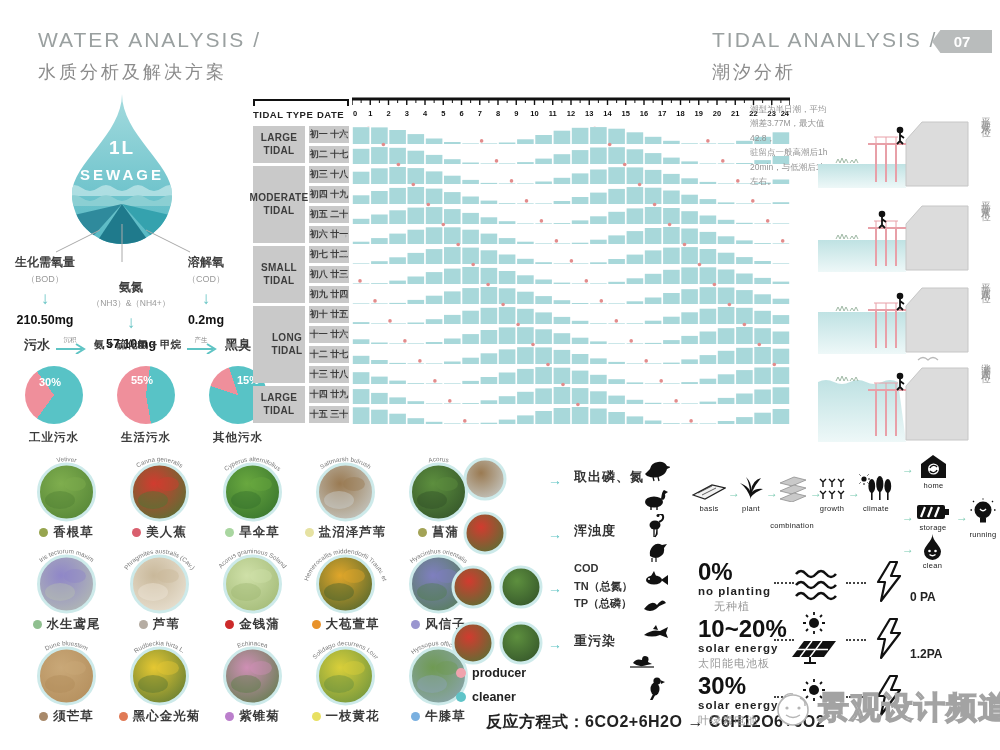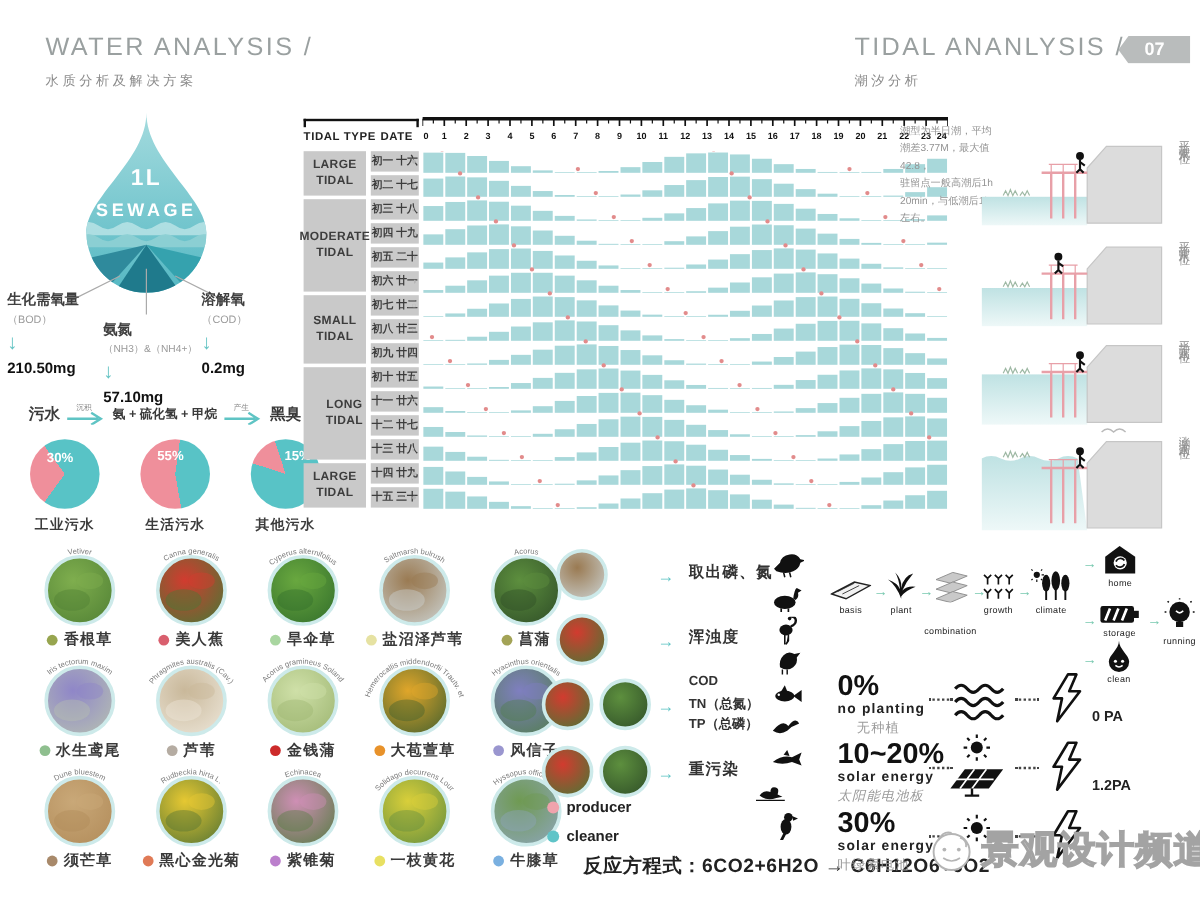--- a/index.html
+++ b/index.html
@@ -1,23 +1,23 @@
 <!DOCTYPE html>
 <html><head>
 <meta charset="utf-8">
 <style>
   html,body{margin:0;padding:0;background:#eee;}
   #canvas{position:relative;width:1000px;height:750px;background:#ffffff;overflow:hidden;
           font-family:"Liberation Sans","DejaVu Sans",sans-serif;color:#333;}
   .abs{position:absolute;}
   .title{font-size:21px;letter-spacing:2px;color:#9aa0a0;font-weight:400;}
-  .subtitle{font-size:11px;letter-spacing:3px;color:#8b8b8b;}
+  .subtitle{font-size:18px;letter-spacing:3px;color:#8b8b8b;}
   .badge{background:#b9bcbc;color:#fff;font-weight:bold;font-size:15px;width:60px;height:23px;
          line-height:23px;text-align:center;clip-path:polygon(0 50%,14% 0,100% 0,100% 100%,14% 100%);}
-  .metric{}
+  .metric{text-align:center;margin-top:13px;}
   .metric .lab{font-size:12px;font-weight:bold;color:#3f3f3f;}
   .metric .sub{font-size:9px;color:#9a9a9a;margin-top:2px;}
   .metric .arr{font-size:17px;color:#63c3c3;font-weight:bold;margin-top:3px;}
   .metric .val{font-size:12.5px;font-weight:bold;color:#111;margin-top:4px;}
   .flow{display:flex;align-items:center;gap:5px;}
   .flow .big{font-size:13px;font-weight:bold;color:#3a3a3a;white-space:nowrap;}
   .flow .mid{font-size:10.5px;font-weight:bold;color:#3a3a3a;white-space:nowrap;}
   .pie-cell{position:absolute;width:60px;text-align:center;}
   .pie{width:58px;height:58px;border-radius:50%;position:relative;margin:0 auto;}
   .pie .pct{position:absolute;color:#fff;font-weight:bold;font-size:11px;}
@@ -1279,21 +1279,21 @@
           </svg></div>
         <div class="abs dots" style="left: 156px; top: 20px; width: 20px;"></div>
         <div class="abs" style="left: 182px; top: -2px;"><svg width="34" height="44" viewBox="0 0 34 44">
             <path d="M18,2 L6,22 H13 L9,41 L28,16 H19 L25,2 Z" fill="#fff" stroke="#111" stroke-width="2.2" stroke-linejoin="round"></path>
           </svg></div>
         <div class="abs out" style="left: 220px; top: 28px;">0 PA</div>
       </div>
       <div class="abs erow" style="left: 0px; top: 57px; width: 306px; height: 56px;">
         <div class="abs pct" style="left: 8px; top: -4px;">10~20%</div>
         <div class="abs en" style="left: 8px; top: 23px;">solar energy</div>
-        <div class="abs cn" style="left: 8px; top: 37px; font-style: italic;">太阳能电池板</div>
+        <div class="abs cn" style="left: 8px; top: 37px;">太阳能电池板</div>
         <div class="abs dots" style="left: 84px; top: 20px; width: 20px;"></div>
         <div class="abs" style="left: 112px; top: -8px;"><svg width="24" height="24" viewBox="0 0 24 24">
             <circle cx="12" cy="12" r="5" fill="#111"></circle>
             <g stroke="#111" stroke-width="1.8">
               <path d="M12,1 v3 M12,20 v3 M1,12 h3 M20,12 h3 M4,4 l2,2 M18,18 l2,2 M20,4 l-2,2 M6,18 l-2,2"></path>
             </g>
           </svg></div>
         <div class="abs" style="left: 96px; top: 16px;"><svg width="54" height="30" viewBox="0 0 54 30">
             <polygon points="6,22 38,22 50,6 18,6" fill="#111"></polygon>
             <path d="M14,22 L26,6 M24,22 L36,6 M10,14.5 h32" stroke="#fff" stroke-width="1.4"></path>

